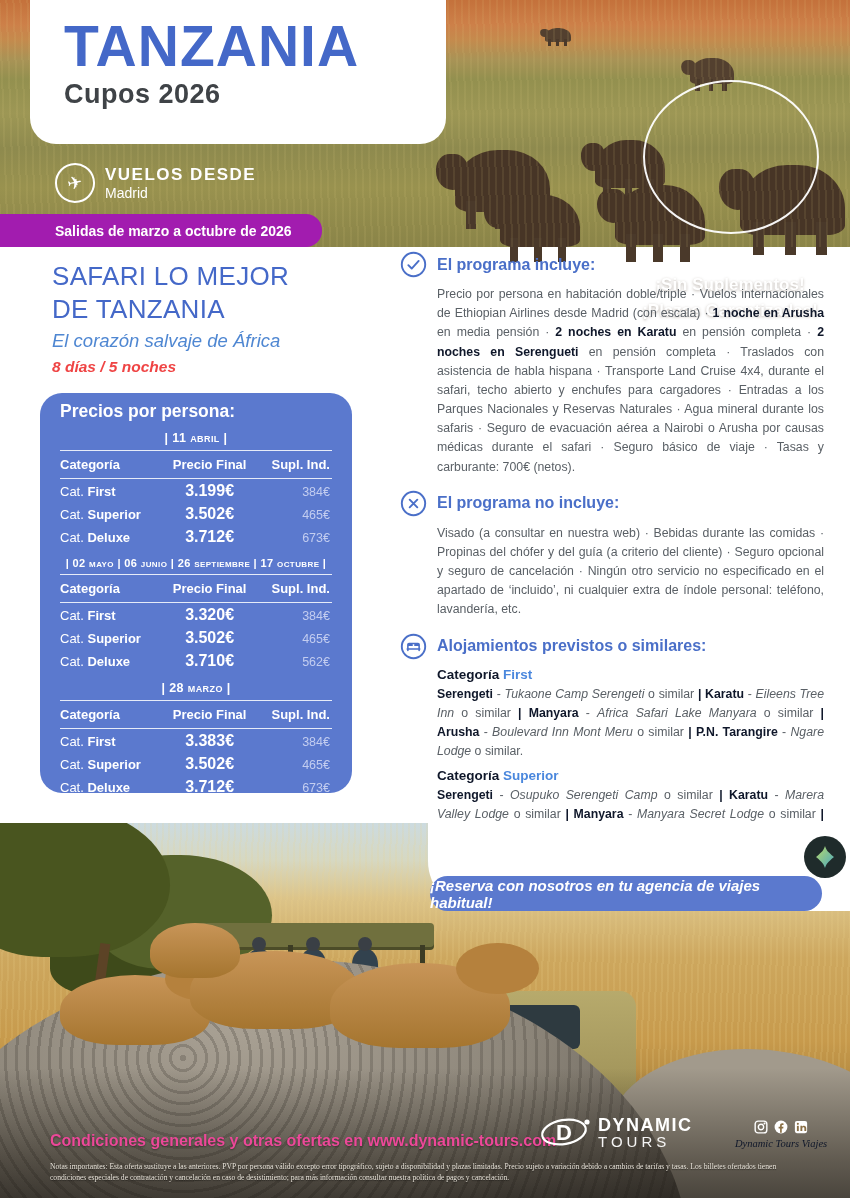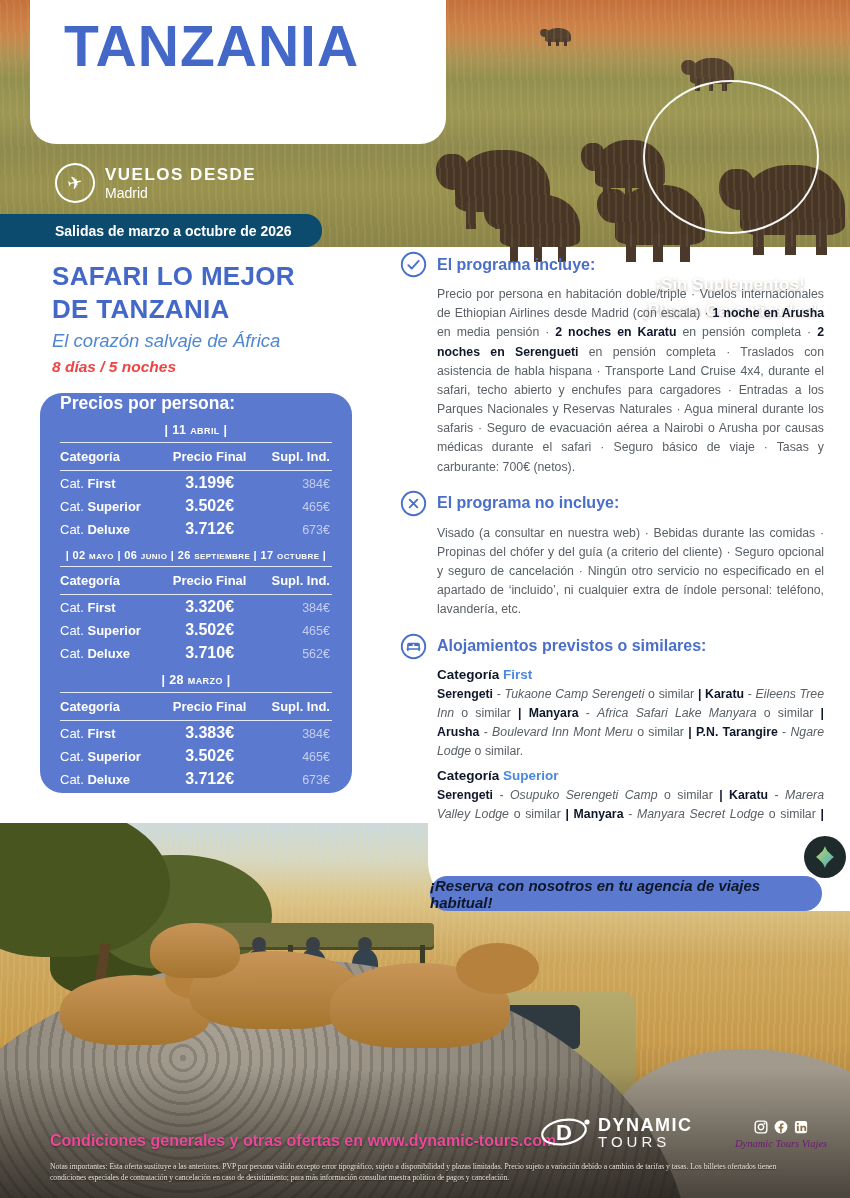--- a/index.html
+++ b/index.html
@@ -27,31 +27,31 @@
   .badge-circle{position:absolute;left:28px;top:-38px;width:172px;height:150px;border:2px solid #fff;
     border-radius:50%;opacity:.95;}
   .badge div{position:relative;}
   
   .flights{position:absolute;left:55px;top:163px;display:flex;align-items:center;gap:10px;z-index:2;color:#fff;}
   .plane-circle{width:36px;height:36px;border:2.5px solid #fff;border-radius:50%;display:flex;
     align-items:center;justify-content:center;font-size:18px;transform:rotate(-12deg);}
   .flights-label{font-size:17px;font-weight:bold;letter-spacing:1.5px;}
   .flights-city{font-size:14px;font-weight:normal;}
   
-  .departures{position:absolute;left:0;top:214px;width:322px;height:33px;background:#0c4a6e;z-index:2;
+  .departures{position:absolute;left:0;top:214px;width:322px;height:33px;background:#a21caf;z-index:2;
     border-radius:0 16px 16px 0;color:#fff;font-size:14px;font-weight:bold;display:flex;align-items:center;
     padding-left:55px;box-sizing:border-box;}
   
-  .prog-title{position:absolute;left:52px;top:260px;width:320px;font-size:26px;font-weight:bold;
+  .prog-title{position:absolute;left:52px;top:260px;width:320px;font-size:26px;font-weight:normal;
     color:#4468c8;line-height:1.28;letter-spacing:.3px;}
   .prog-tag{position:absolute;left:52px;top:330px;font-size:18.5px;font-style:italic;color:#4f87d2;}
   .prog-dur{position:absolute;left:52px;top:358px;font-size:15.5px;font-style:italic;font-weight:bold;color:#ef4444;}
   
   .price-box{position:absolute;left:40px;top:393px;width:312px;height:400px;background:#5b79ce;
-    border-radius:22px;z-index:1;padding:0 20px;box-sizing:border-box;color:#fff;}
+    border-radius:22px;z-index:1;padding:8px 20px;box-sizing:border-box;color:#fff;}
   .pb-title{font-size:17.5px;font-weight:bold;margin-bottom:4px;}
   .pt-dates{font-size:12.5px;font-weight:bold;text-align:center;font-variant:small-caps;
     letter-spacing:.4px;margin:9px 0 5px;}
   .pt-dates.small{font-size:11px;}
   .pt-head{display:flex;border-top:1.5px solid rgba(255,255,255,.85);
     border-bottom:1.5px solid rgba(255,255,255,.85);padding:6px 0;font-size:13px;font-weight:bold;}
   .pt-row{display:flex;padding:2.5px 0;align-items:baseline;}
   .pt-row:first-of-type{margin-top:4px;}
   .c1{width:38%;font-size:13px;}
   .c2{width:34%;text-align:center;font-size:13px;}
@@ -66,21 +66,21 @@
   .sec-icon{width:27px;height:27px;flex:0 0 27px;}
   .sec-title{color:#4a6fc8;font-weight:bold;font-size:16px;}
   .sec-body{font-size:12.3px;color:#5a6066;line-height:1.56;text-align:justify;padding-left:37px;}
   .cat-label{font-size:13.5px;padding-left:37px;margin:7px 0 3px;}
   .b{font-weight:bold;}
   .i{font-style:italic;}
   .dark{color:#0f172a;}
   .accent{color:#4a87dd;}
   
   .reserve{position:absolute;left:430px;top:876px;width:392px;height:35px;background:#5b79ce;z-index:4;
-    border-radius:18px;color:#0f172a;font-size:15px;font-weight:bold;font-style:italic;display:flex;
+    border-radius:18px;color:#ffffff;font-size:15px;font-weight:bold;font-style:italic;display:flex;
     align-items:center;justify-content:center;}
   
   .photo2{position:absolute;left:0;top:823px;width:850px;height:375px;z-index:1;overflow:hidden;
     background:linear-gradient(180deg,#ccdbe0 0%,#d6d8c2 10%,#dcc489 20%,#cda75e 36%,#c79a4c 58%,#b0873f 72%,#6b5632 86%,#39301f 100%);}
   .photo2 .streaks{position:absolute;inset:0;
     background:repeating-linear-gradient(92deg,rgba(235,210,140,.16) 0 2px,transparent 2px 6px);}
   .tree{position:absolute;left:-40px;top:-16px;width:210px;height:150px;background:#49551f;
     border-radius:50% 60% 55% 45%;box-shadow:120px 30px 0 -18px #55622a,60px 70px 0 -30px #3e4a1a;}
   .trunk{position:absolute;left:92px;top:120px;width:10px;height:120px;background:#5c4326;transform:rotate(8deg);}
   .canopy{position:absolute;left:188px;top:100px;width:246px;height:24px;background:#70703e;
@@ -114,21 +114,21 @@
   
   .float-icon{position:absolute;left:804px;top:836px;width:42px;height:42px;border-radius:50%;
     background:#1f2b2b;z-index:6;display:flex;align-items:center;justify-content:center;}
   
   .footer-cond{position:absolute;left:50px;top:1132px;z-index:5;color:#ec4899;font-size:16px;font-weight:bold;
     text-shadow:0 1px 2px rgba(0,0,0,.4);}
   .footer-logo{position:absolute;left:540px;top:1114px;z-index:5;display:flex;align-items:center;gap:6px;}
   .logo-text{color:#fff;line-height:1;}
   .logo-l1{font-size:18px;font-weight:bold;letter-spacing:1.5px;}
   .logo-l2{font-size:15px;letter-spacing:4px;opacity:.95;}
-  .footer-social{position:absolute;left:735px;top:1120px;z-index:5;text-align:center;color:#701a75;}
+  .footer-social{position:absolute;left:735px;top:1120px;z-index:5;text-align:center;color:#0f172a;}
   .social-row{display:flex;gap:6px;justify-content:center;}
   .social-cap{font-family:"Liberation Serif","DejaVu Serif",serif;font-style:italic;font-size:10.5px;
     margin-top:4px;white-space:nowrap;}
   .footer-notes{position:absolute;left:50px;top:1161px;width:758px;z-index:5;color:#e9e4da;
     font-size:7.6px;line-height:1.45;text-shadow:0 1px 1px rgba(0,0,0,.5);font-family:Liberation Serif, serif;}
 </style>
 </head>
 <body>
 
 <div class="page">
@@ -141,20 +141,21 @@
     <div class="wb" style="left:545px;top:28px;width:26px;height:14px;"></div>
     <div class="wb big" style="left:455px;top:150px;width:95px;height:62px;"></div>
     <div class="wb big" style="left:595px;top:140px;width:70px;height:48px;"></div>
     <div class="wb big" style="left:740px;top:165px;width:105px;height:70px;"></div>
     <div class="wb big" style="left:615px;top:185px;width:90px;height:60px;"></div>
     <div class="wb big" style="left:500px;top:195px;width:80px;height:52px;"></div>
   </div>
 
   <div class="hero-card">
     <div class="hero-title">TANZANIA</div>
+    <div class="hero-sub">Cupos 2026</div>
   </div>
 
   <div class="badge">
     <div class="badge-circle"></div>
     <div>¡Sin Suplementos!</div>
     <div>¡Plazas Garantizadas!</div>
   </div>
 
   <div class="flights">
     <span class="plane-circle">✈</span>

